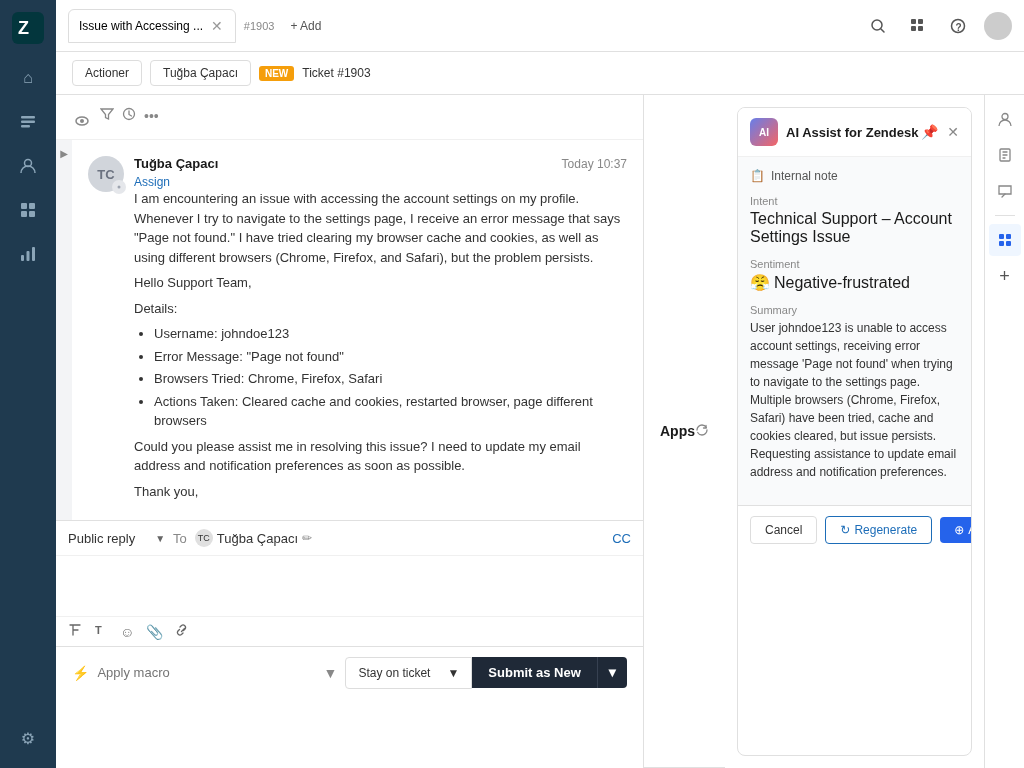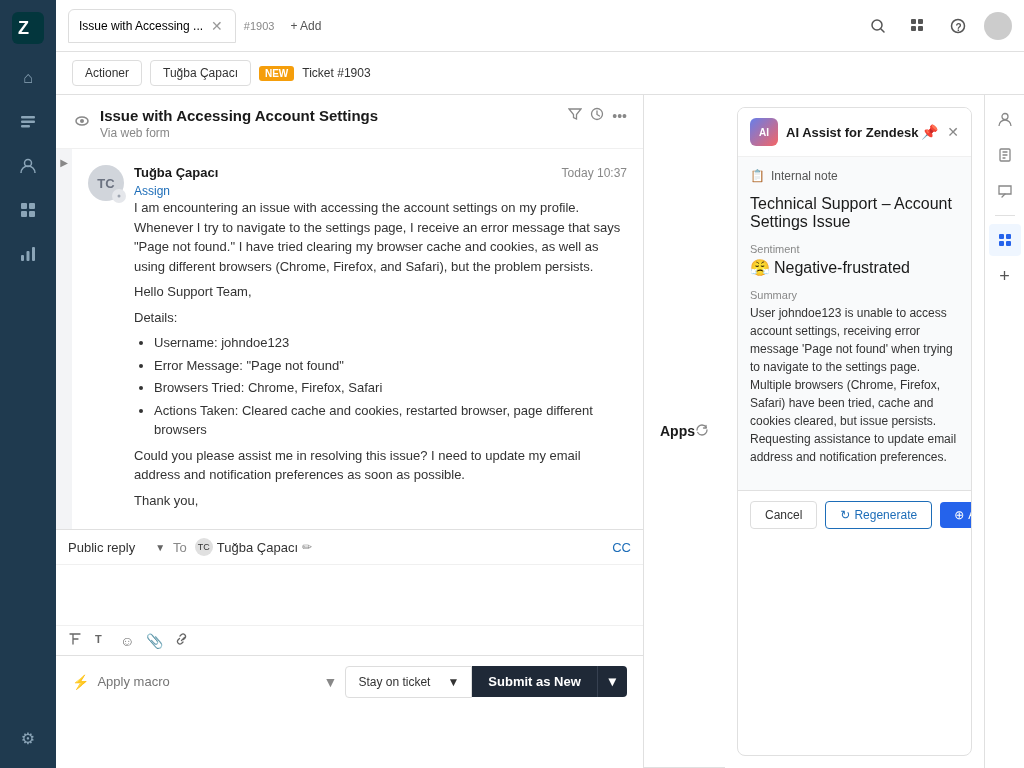--- a/index.html
+++ b/index.html
@@ -209,24 +209,20 @@
   <div class="content-area">
 
     <div class="ticket-panel">
 
       <div class="ticket-header">
         <div class="collapse-btn">
           <svg width="16" height="16" viewBox="0 0 16 16" fill="none">
               <ellipse cx="8" cy="8" rx="6" ry="4" stroke="#888" stroke-width="1.5"></ellipse>
               <circle cx="8" cy="8" r="2" fill="#888"></circle>
             </svg>
-        </div>
-        <div class="ticket-title-block">
-          <div class="ticket-title">Issue with Accessing Account Settings</div>
-          <div class="ticket-source">Via web form</div>
         </div>
         <div class="ticket-actions">
           <span class="ticket-action-icon">
             <svg width="14" height="14" viewBox="0 0 14 14" fill="none">
                 <path d="M1 2h12l-4.5 5.5V12l-3-1.5V7.5L1 2z" stroke="#888" stroke-width="1.3"></path>
               </svg>
           </span>
           <span class="ticket-action-icon">
             <svg width="14" height="14" viewBox="0 0 14 14" fill="none">
                 <circle cx="7" cy="7" r="5.5" stroke="#888" stroke-width="1.3"></circle>
@@ -350,20 +346,21 @@
             <span class="ai-pin-icon">📌</span>
             <span class="ai-close-icon">✕</span>
           </div>
         </div>
         <div class="ai-assist-body">
           <div class="note-badge">
             <span class="note-icon">📋</span>
             <span>Internal note</span>
           </div>
           <div class="ai-section">
+            <div class="ai-section-label">Intent</div>
             <div class="ai-section-value">Technical Support – Account Settings Issue</div>
           </div>
           <div class="ai-section">
             <div class="ai-section-label">Sentiment</div>
             <div class="ai-section-value sentiment">
               <span>😤</span>
               <span>Negative-frustrated</span>
             </div>
           </div>
           <div class="ai-section">

